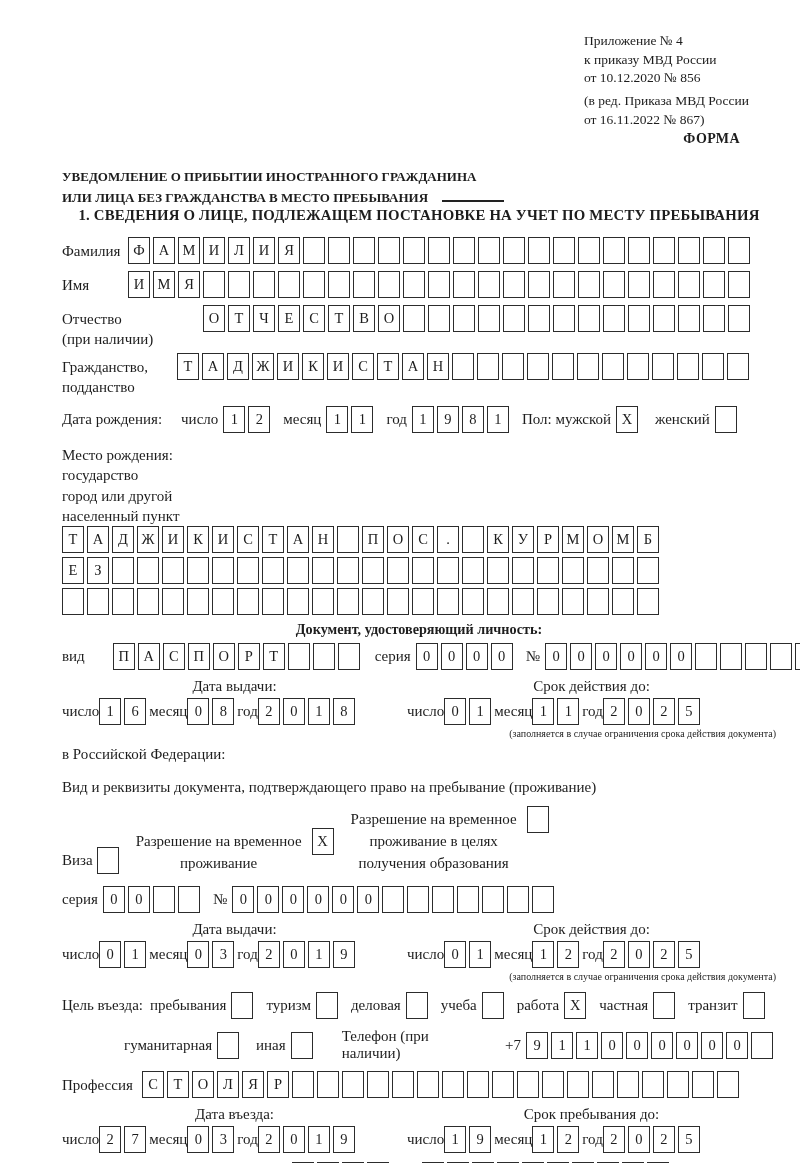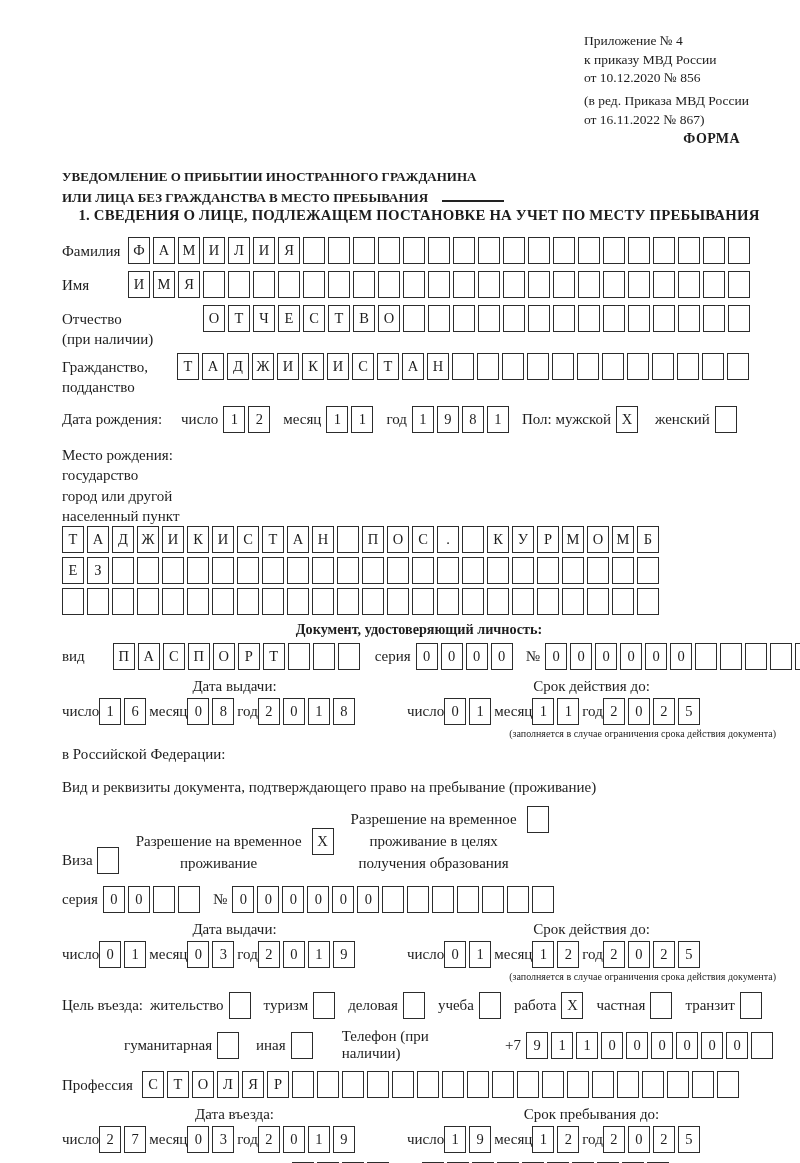--- a/index.html
+++ b/index.html
@@ -489,21 +489,21 @@
           <span class="cell">0</span>
           <span class="cell">2</span>
           <span class="cell">5</span>
         </div>
     </div>
   </div>
   <div class="dnote">(заполняется в случае ограничения срока действия документа)</div>
 
   <div class="frow inl" style="margin-top:10px;">
     <span class="t" style="padding-left:0;">Цель въезда:</span>
-    <span class="t" style="padding-left:2px;">жительство</span>
+    <span class="t" style="padding-left:2px;">пребывания</span>
     <div class="cells">
         <span class="cell"></span>
       </div>
     <span class="t">туризм</span>
     <div class="cells">
         <span class="cell"></span>
       </div>
     <span class="t">деловая</span>
     <div class="cells">
         <span class="cell"></span>

